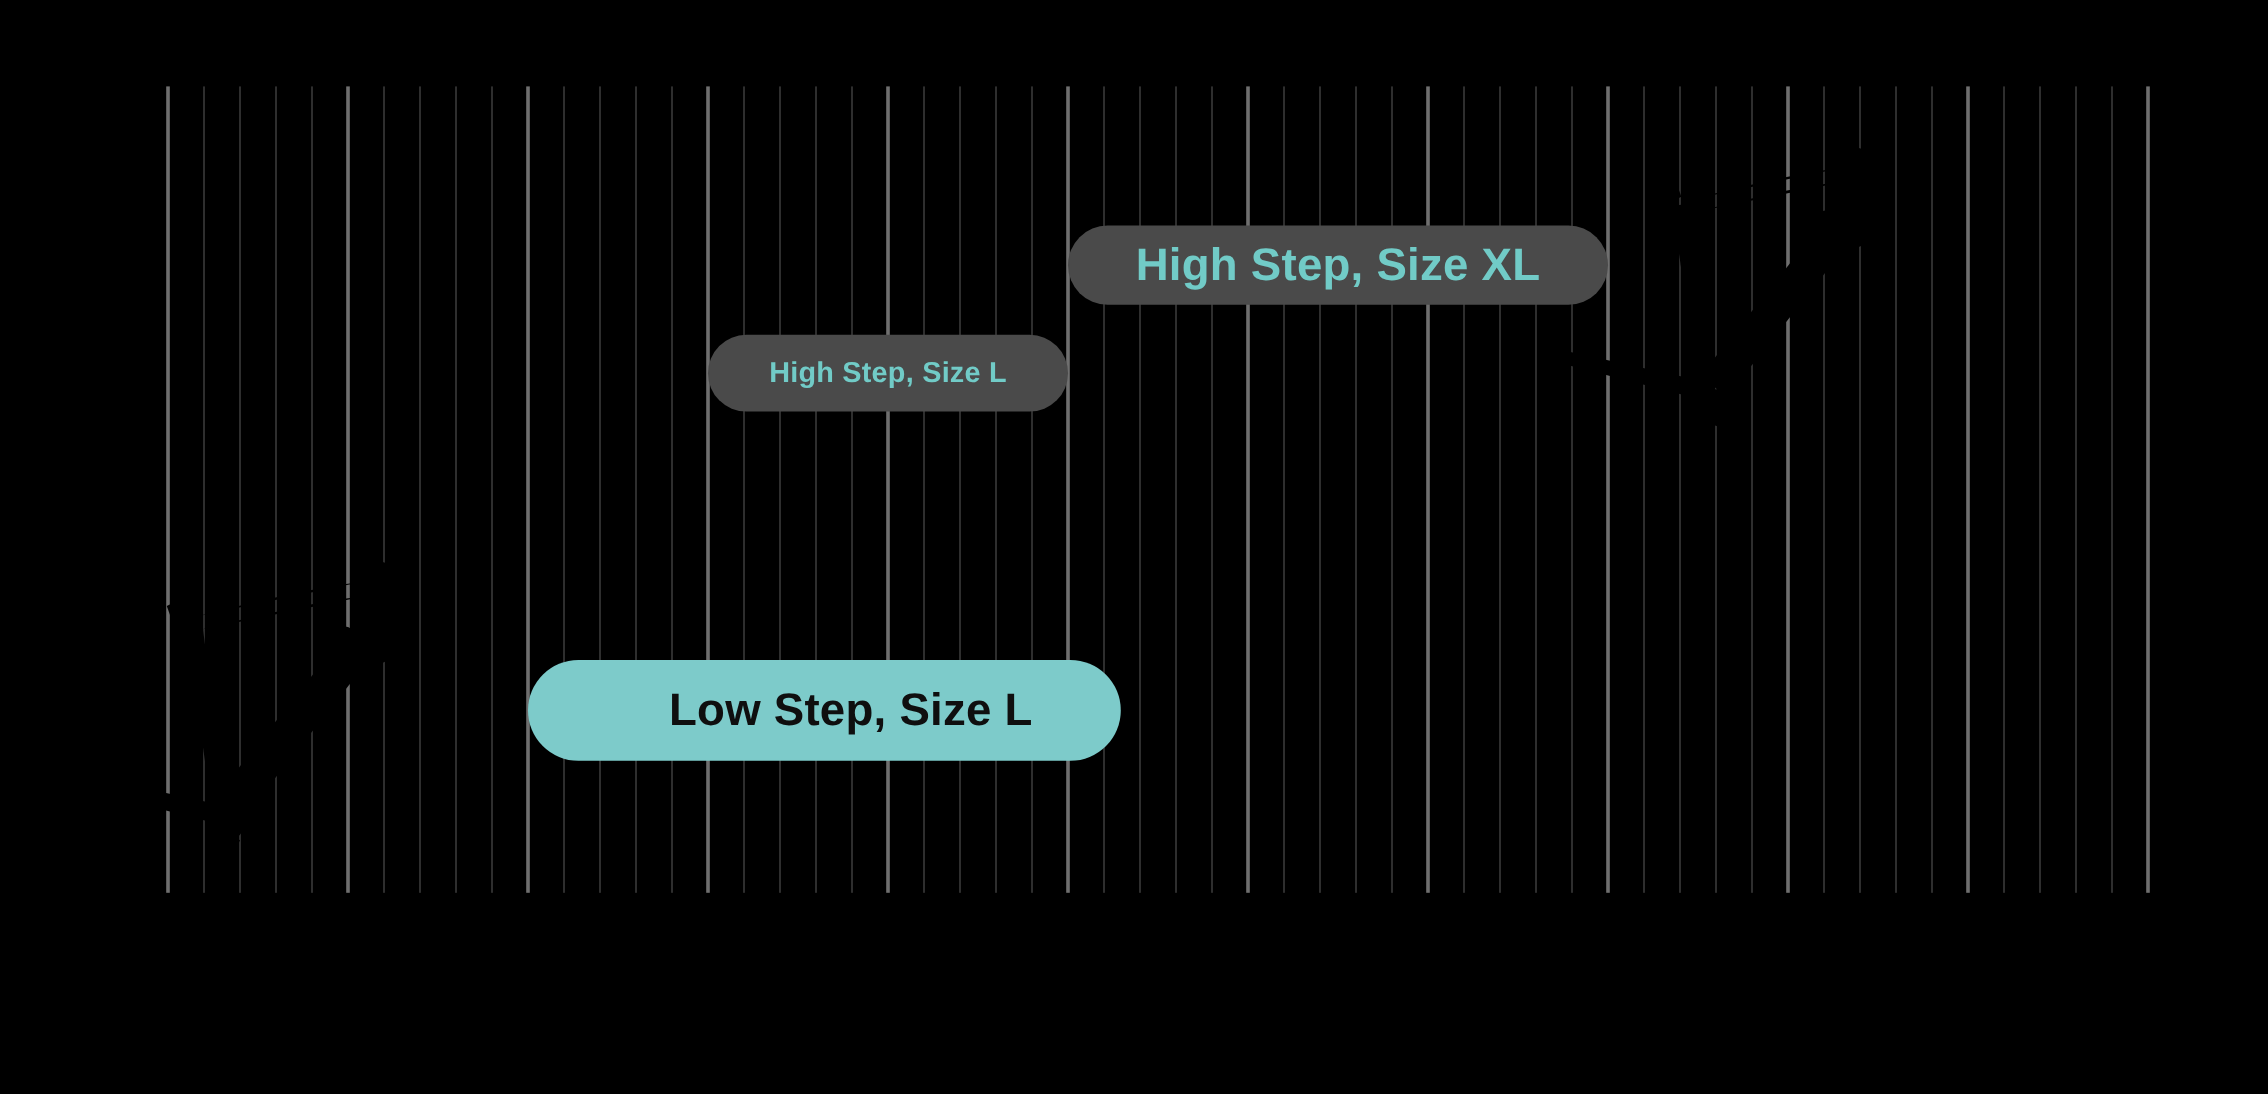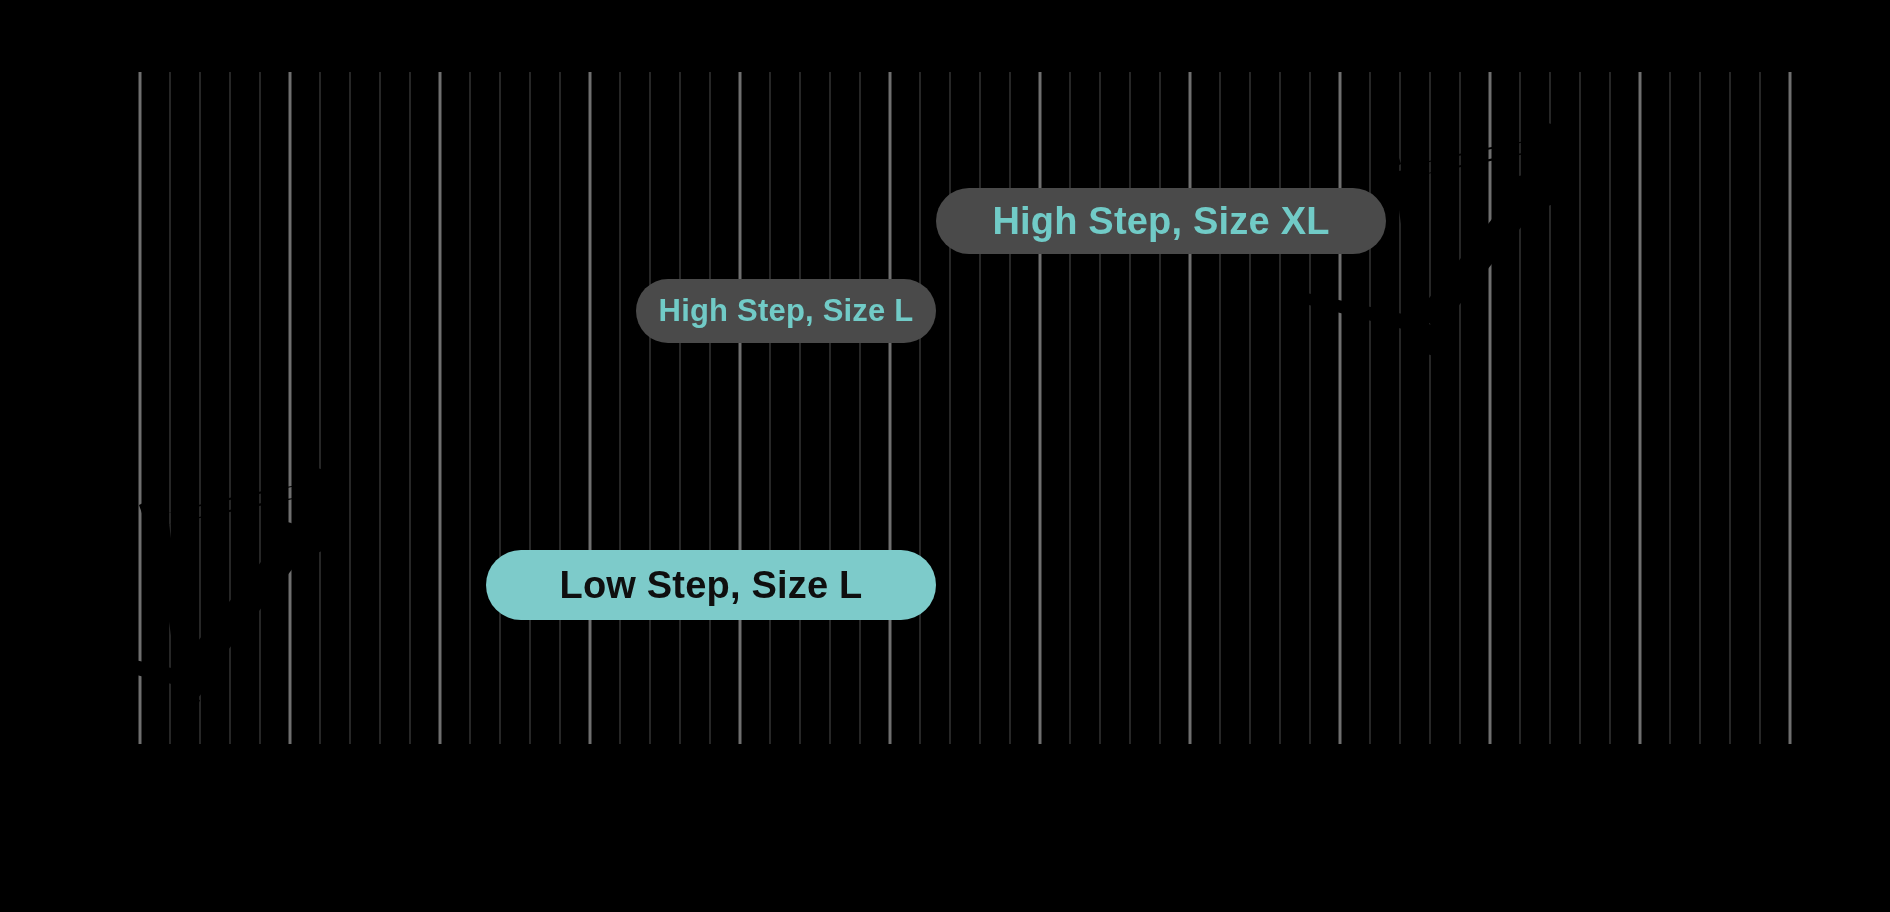--- a/index.html
+++ b/index.html
@@ -25,26 +25,25 @@
   }
   
   .pills{position:absolute;inset:0;z-index:2;}
   .pill{
     position:absolute;
     display:flex;align-items:center;justify-content:center;
     border-radius:999px;
     font-weight:bold;
     white-space:nowrap;
     letter-spacing:.2px;
-    margin-left:46px;
   }
   .pill.high-step{background:var(--hs-bg,#4a4a4a);color:var(--hs-text,#71cbc7);}
   .pill.low-step{background:var(--ls-bg,#7dcbca);color:var(--ls-text,#0f0f0f);}
   .pill.large{font-size:38px;}
-  .pill.small{font-size:31px;align-items:center;}
+  .pill.small{font-size:24px;align-items:center;}
   
   .bike{position:absolute;z-index:3;}
 </style>
 </head>
 <body>
 
 <div class="stage" style="--bg: #000000; --grid-minor: #4d4d4d; --grid-major: #6f6f6f; --hs-bg: #4a4a4a; --hs-text: #71cbc7; --ls-bg: #7dcbca; --ls-text: #0f0f0f; --bike-line: #8b8b8b; --bike-fill-light: #9d9d9d;">
 
   <div class="grid" id="grid">
       <div class="gline major" style="left: 140px;"></div>
@@ -105,21 +104,21 @@
       <div class="gline major" style="left: 1790px;"></div>
     </div>
 
   <div class="pills" id="pills">
       <div class="pill high-step large" style="left: 890px; width: 450px; top: 188px; height: 66px;">
         <span>High Step, Size XL</span>
       </div>
       <div class="pill high-step small" style="left: 590px; width: 300px; top: 279px; height: 64px;">
         <span>High Step, Size L</span>
       </div>
-      <div class="pill low-step large" style="left: 440px; width: 450px; top: 550px; height: 70px;">
+      <div class="pill low-step large" style="left: 440px; width: 450px; top: 550px; height: 84px; padding-left: 44px;">
         <span>Low Step, Size L</span>
       </div>
     </div>
 
   <svg id="bike-defs" width="0" height="0" style="position:absolute" aria-hidden="true">
     <symbol id="bike-frame" viewBox="0 0 300 250">
 
       <polygon class="tube" points="13,182 145,211 151,229 19,195"></polygon>
 
       <path class="ln" d="M 114,64 L 14,176"></path>

